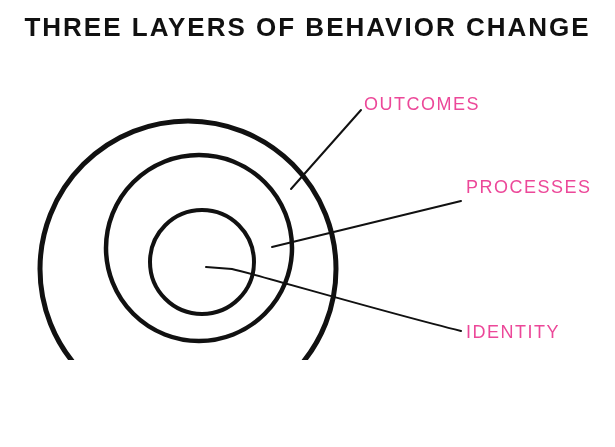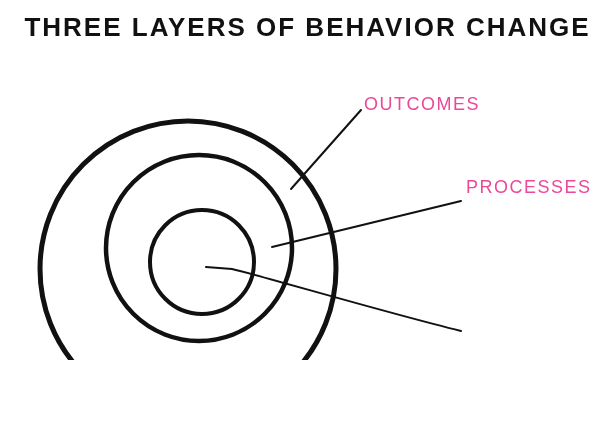--- a/index.html
+++ b/index.html
@@ -64,14 +64,15 @@
 
     <path d="M461,201 L272,247" fill="none" stroke="#111111" stroke-width="2" stroke-linecap="round"></path>
 
     <path d="M461,331 C380,311 262,276 232,269 L206,267" fill="none" stroke="#111111" stroke-width="2" stroke-linecap="round"></path>
   </svg>
 
   <div class="ring-label label-outcomes">OUTCOMES</div>
 
   <div class="ring-label label-processes">PROCESSES</div>
 
+  <div class="ring-label label-identity">IDENTITY</div>
 
 </div>
 
 </body></html>

